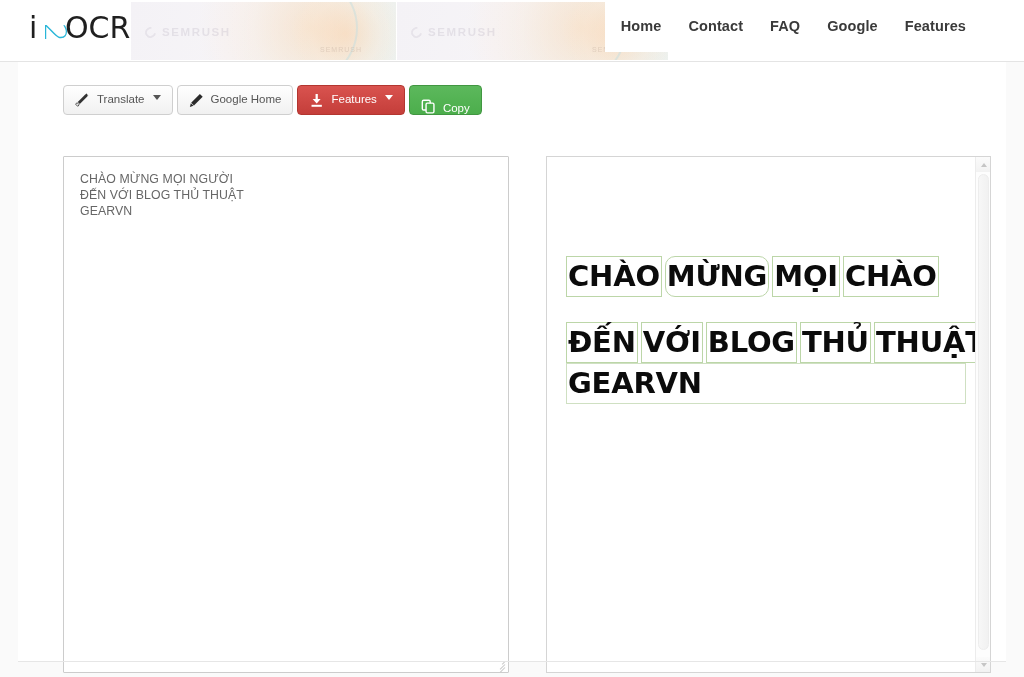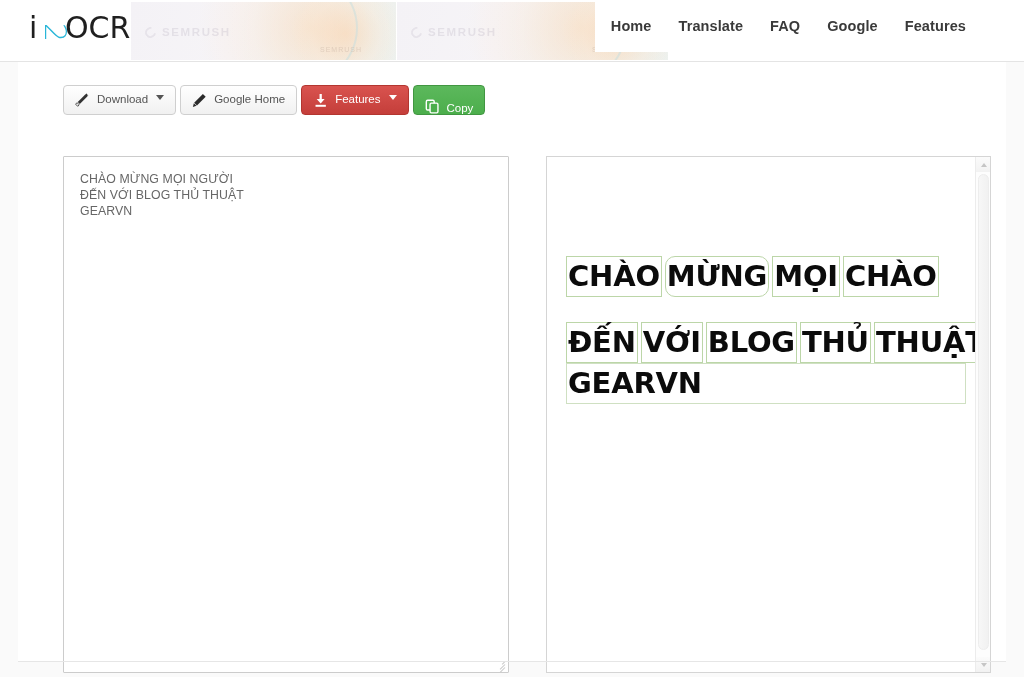--- a/index.html
+++ b/index.html
@@ -328,38 +328,38 @@
       <div class="ad-arc"></div>
       <div class="ad-logo">
         <span class="ring"></span>
         <span class="ad-word">SEMRUSH</span>
       </div>
       <div class="ad-sub">SEMRUSH</div>
     </div>
 
     <nav id="nav">
       <a href="#">Home</a>
-      <a href="#">Translate</a>
+      <a href="#">Contact</a>
       <a href="#">FAQ</a>
       <a href="#">Google</a>
       <a href="#">Features</a>
     </nav>
   </div>
 
   <div id="content">
 
     <div id="toolbar">
 
       <div class="btn btn-default">
         <svg class="ico" width="15" height="15" viewBox="0 0 16 16">
           <path d="M11.2 1.2 L13.4 3.4 L5.1 11.8 L2.9 9.6 Z" fill="#333"></path>
           <path d="M2.2 10.3 L4.5 12.6 L2.9 14.2 L0.6 11.9 Z" fill="#e9e9e9" stroke="#333" stroke-width="0.9"></path>
           <path d="M12.3 0.3 L13.0 1.6 L14.3 2.3 L13.0 3.0 L12.3 4.3 L11.6 3.0 L10.3 2.3 L11.6 1.6 Z" fill="#333"></path>
         </svg>
-        <span>Download</span>
+        <span>Translate</span>
         <span class="caret"></span>
       </div>
 
       <div class="btn btn-default">
         <svg class="ico" width="15" height="15" viewBox="0 0 16 16">
           <path d="M11.6 1.0 L14.6 4.0 L5.3 13.3 L2.3 10.3 Z" fill="#2b2b2b"></path>
           <path d="M1.9 10.8 L4.8 13.7 L0.9 14.8 Z" fill="#2b2b2b"></path>
         </svg>
         <span>Google Home</span>
       </div>

